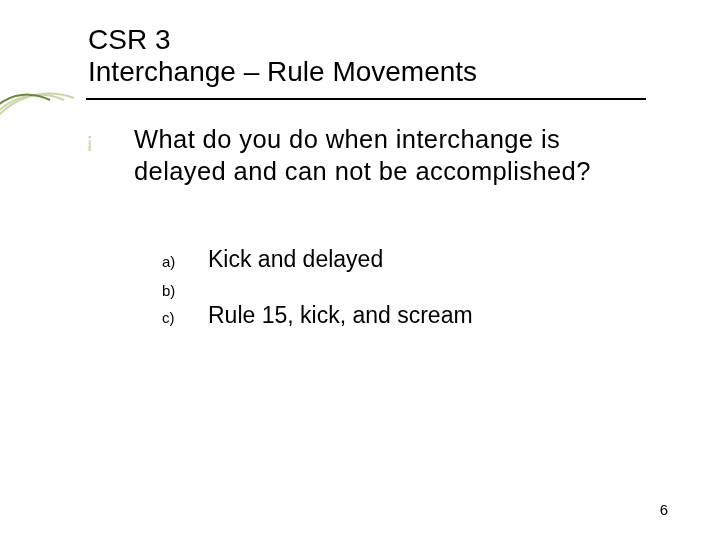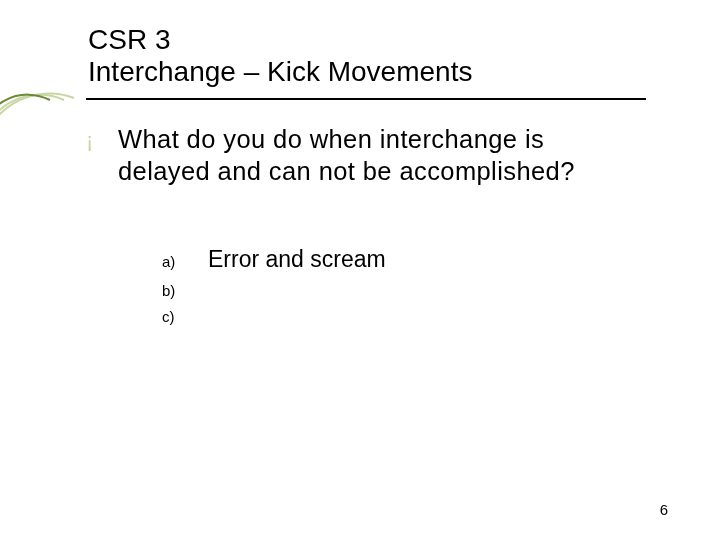--- a/index.html
+++ b/index.html
@@ -47,21 +47,21 @@
   }
   .bullet-mark {
     font-size: 22px;
     color: #c9d6a4;
     position: absolute;
     left: 0;
     top: 4px;
   }
   .question {
     position: absolute;
-    left: 32px;
+    left: 48px;
     top: 0;
     width: 520px;
     font-size: 25.5px;
     line-height: 1.25;
     letter-spacing: 0.4px;
   }
   .answers {
     position: absolute;
     left: 162px;
     top: 246px;
@@ -94,36 +94,37 @@
 <body>
 
 <svg class="corner-art" viewBox="0 0 90 66">
   <path d="M -10 66 A 70 70 0 0 1 84 10" fill="none" stroke="#c9d6a4" stroke-width="2"></path>
   <path d="M -10 60 A 60 60 0 0 1 74 12" fill="none" stroke="#c9d6a4" stroke-width="2"></path>
   <path d="M -10 52 A 48 48 0 0 1 60 12" fill="none" stroke="#6a8a3a" stroke-width="2"></path>
 </svg>
 
 <div class="title-block">
   <div class="title-line">CSR 3</div>
-  <div class="title-line">Interchange – Kick Movements</div>
+  <div class="title-line">Interchange – Rule Movements</div>
 </div>
 
 <div class="title-underline"></div>
 
 <div class="bullet-row">
   <span class="bullet-mark">¡</span>
   <div class="question">What do you do when interchange is delayed and can not be accomplished?</div>
 </div>
 
 <div class="answers">
   <div class="answer-row">
     <span class="answer-label">a)</span>
-    <span class="answer-text">Error and scream</span>
+    <span class="answer-text">Kick and delayed</span>
   </div>
   <div class="answer-row">
     <span class="answer-label">b)</span>
   </div>
   <div class="answer-row">
     <span class="answer-label">c)</span>
+    <span class="answer-text">Rule 15, kick, and scream</span>
   </div>
 </div>
 
 <div class="page-num">6</div>
 
 </body></html>

